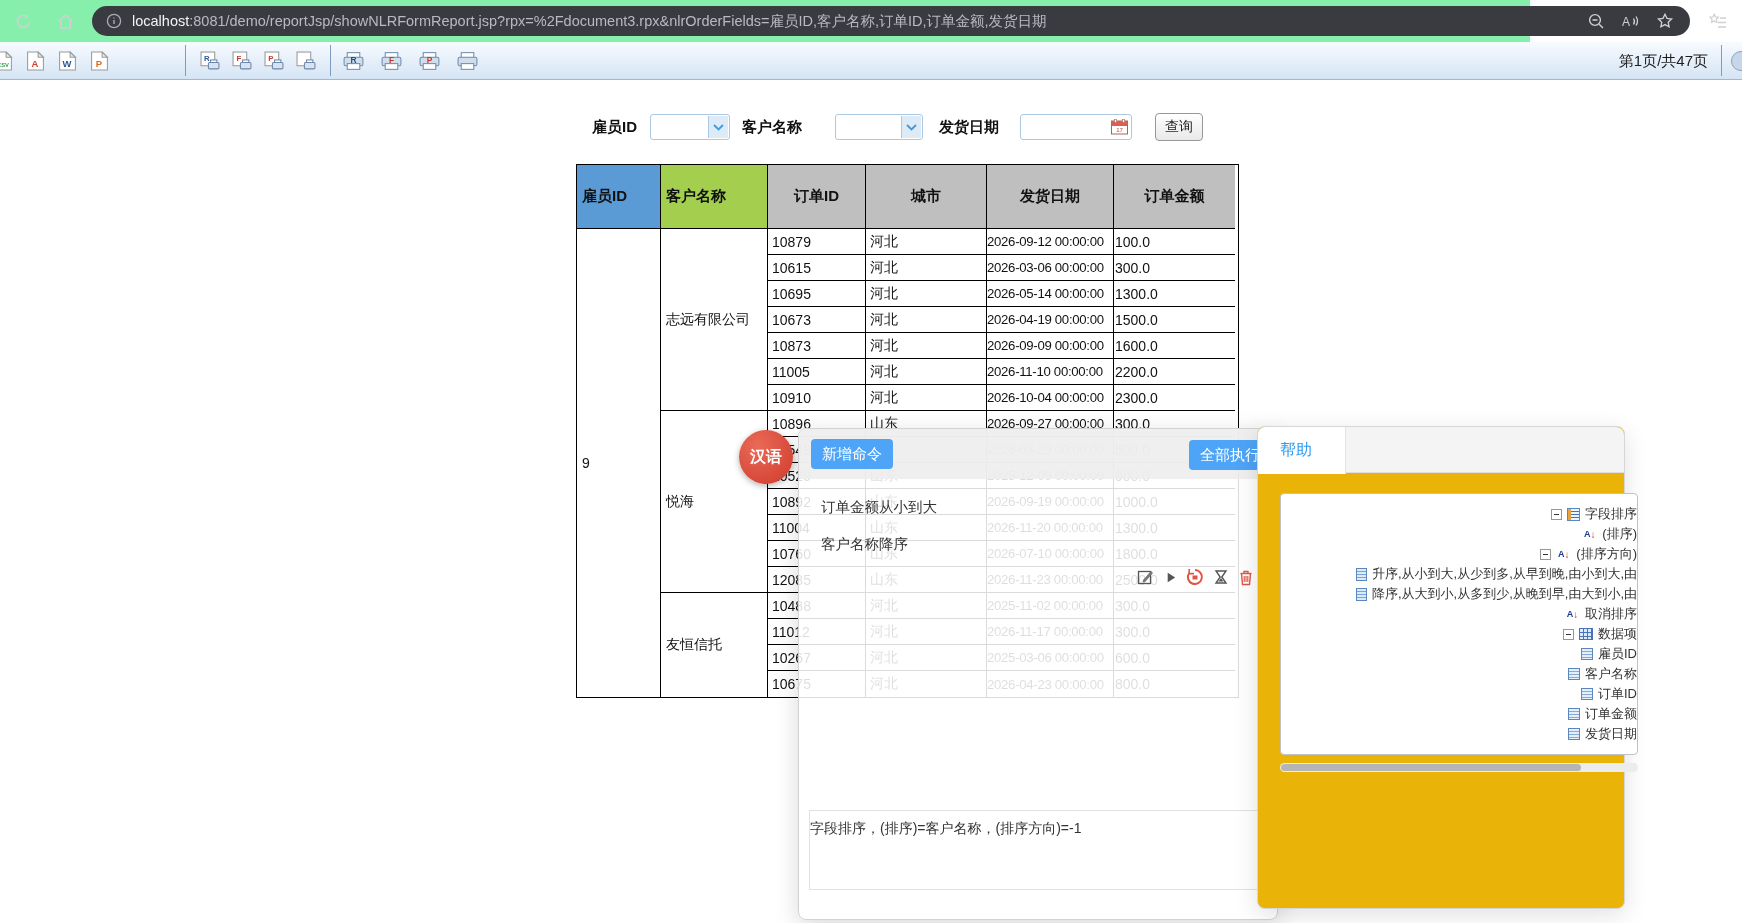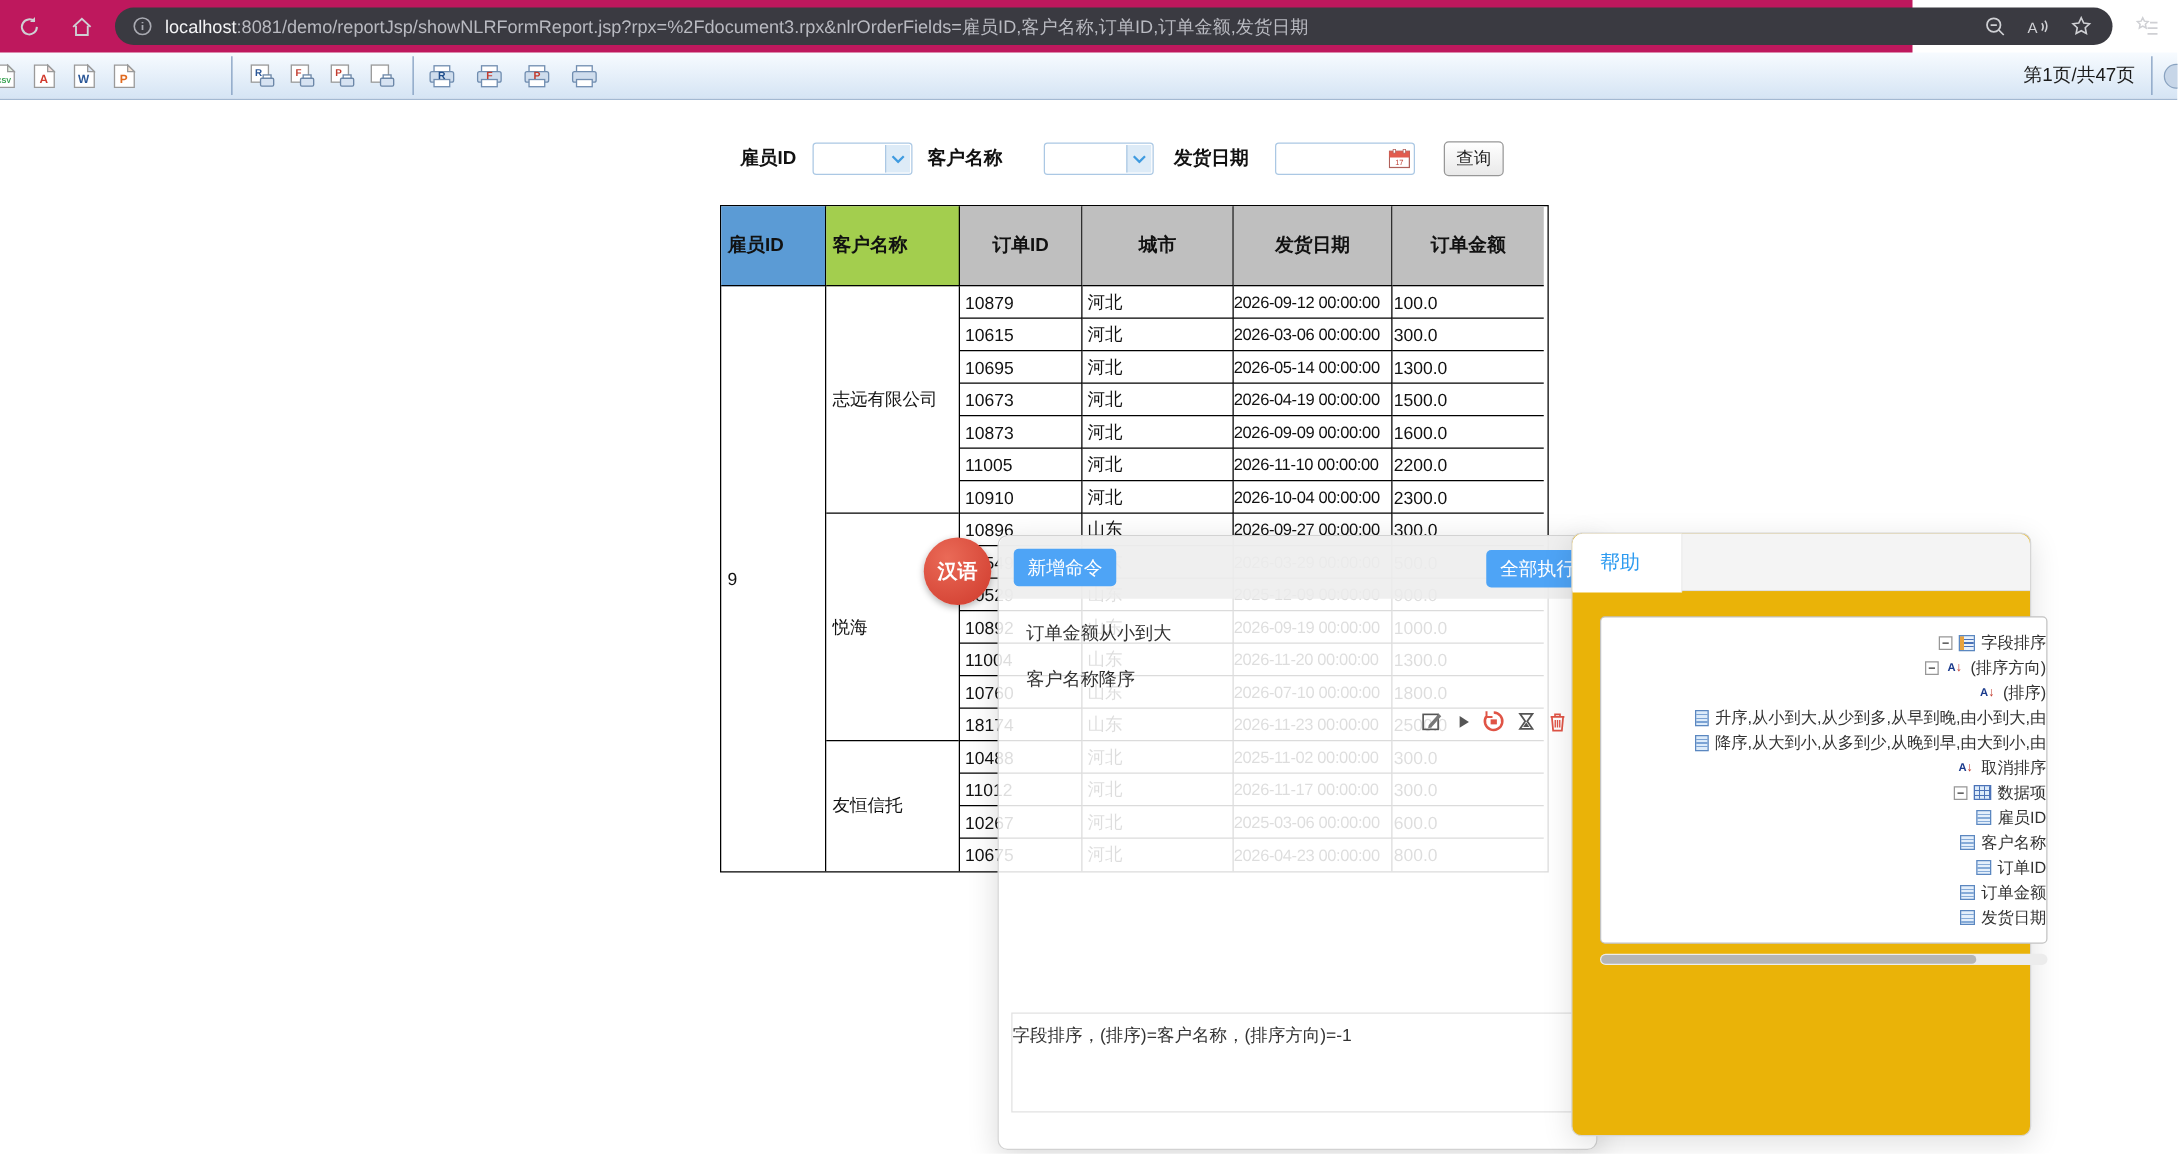--- a/index.html
+++ b/index.html
@@ -1,21 +1,21 @@
 <!DOCTYPE html>
 <html><head>
 <meta charset="utf-8">
 <style>
   * { margin:0; padding:0; box-sizing:border-box; }
   html,body { width:1742px; height:923px; }
   body { position:relative; overflow:hidden; background:#fff;
          font-family:"Liberation Sans","DejaVu Sans",sans-serif; color:#111; }
 
   
-  #browser-bar { position:absolute; left:0; top:0; width:1530px; height:42px; background:#be185d; z-index:30; }
+  #browser-bar { position:absolute; left:0; top:0; width:1530px; height:42px; background:#86efac; z-index:30; }
   .bicon { position:absolute; top:4px; width:34px; height:34px; display:flex; align-items:center; justify-content:center; border-radius:6px; }
   #url-pill { position:absolute; left:92px; top:6px; width:1598px; height:30px; border-radius:15px; background:#3a3a41;
               display:flex; align-items:center; font-size:14.5px; color:#b9bac1; overflow:hidden; }
   #url-pill .pin { flex:none; margin:0 10px 0 14px; display:flex; }
   .url-host { color:#f4f4f6; }
   .url-text { white-space:nowrap; overflow:hidden; }
   .pill-right { margin-left:auto; display:flex; gap:16px; padding-right:16px; flex:none; }
   .pill-right span { display:flex; align-items:center; }
   #collections-btn { left:1700px; }
 
@@ -389,21 +389,21 @@
           <span class="dc date">2026-11-20 00:00:00</span>
           <span class="dc amt">1300.0</span>
         </div>
       <div class="drow">
           <span class="dc oid">10760</span>
           <span class="dc city">山东</span>
           <span class="dc date">2026-07-10 00:00:00</span>
           <span class="dc amt">1800.0</span>
         </div>
       <div class="drow">
-          <span class="dc oid">18174</span>
+          <span class="dc oid">12085</span>
           <span class="dc city">山东</span>
           <span class="dc date">2026-11-23 00:00:00</span>
           <span class="dc amt">2500.0</span>
         </div>
       <div class="drow">
           <span class="dc oid">10488</span>
           <span class="dc city">河北</span>
           <span class="dc date">2025-11-02 00:00:00</span>
           <span class="dc amt">300.0</span>
         </div>
@@ -477,29 +477,29 @@
 
 <div id="help-panel">
   <div id="help-tabs"></div>
   <div id="help-tab">帮助</div>
   <div id="help-tree">
     <div class="trow p0">
         <span class="tbox"></span>
         <span class="ticon i-list"></span>
         <span>字段排序</span>
       </div>
+    <div class="trow p1b">
+        <span class="ticon i-sort"></span>
+        <span>(排序)</span>
+      </div>
     <div class="trow p1">
         <span class="tbox"></span>
         <span class="ticon i-sort"></span>
         <span>(排序方向)</span>
       </div>
-    <div class="trow p1b">
-        <span class="ticon i-sort"></span>
-        <span>(排序)</span>
-      </div>
     <div class="trow p2">
         <span class="ticon i-doc"></span>
         <span>升序,从小到大,从少到多,从早到晚,由小到大,由</span>
       </div>
     <div class="trow p2">
         <span class="ticon i-doc"></span>
         <span>降序,从大到小,从多到少,从晚到早,由大到小,由</span>
       </div>
     <div class="trow p1b">
         <span class="ticon i-sort"></span>

